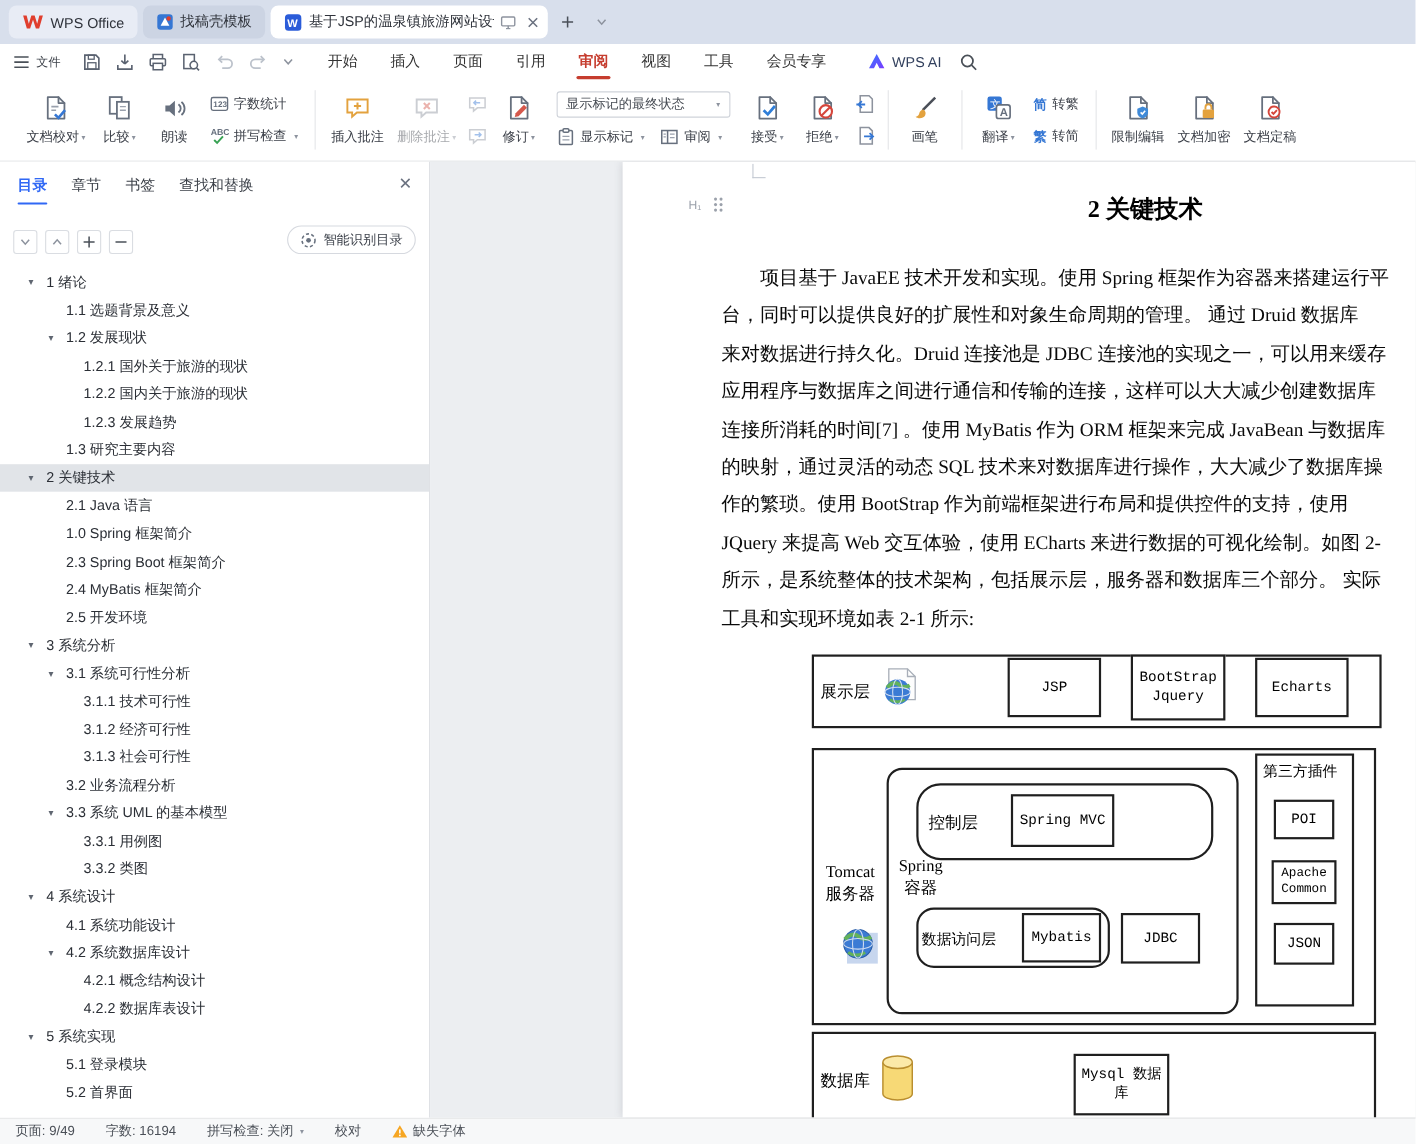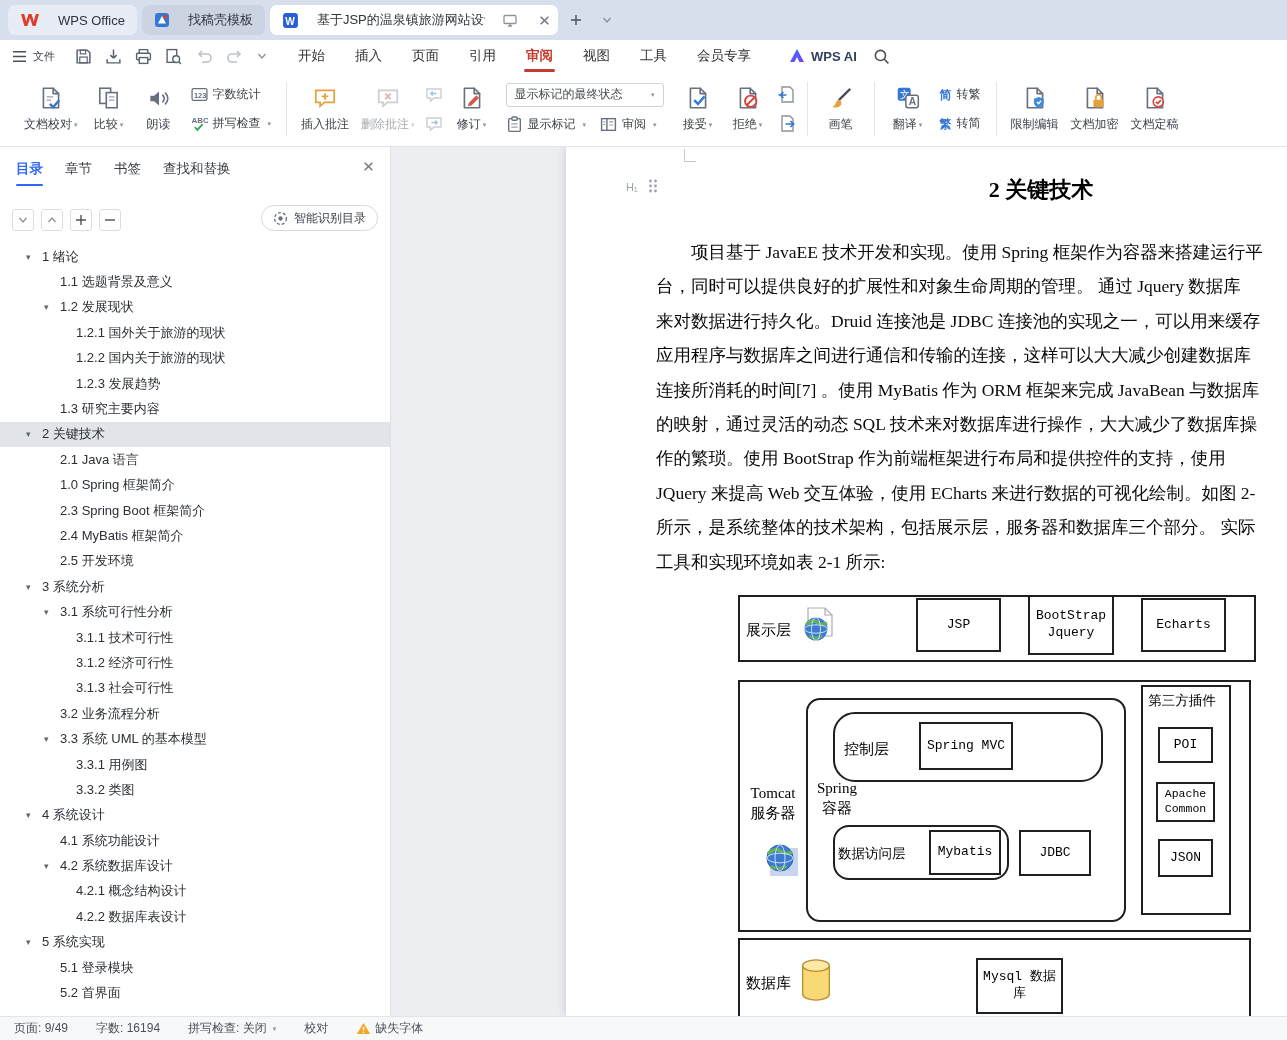--- a/index.html
+++ b/index.html
@@ -4,38 +4,38 @@
 <style>
 *{box-sizing:border-box;margin:0;padding:0}
 html,body{width:1287px;height:1040px;overflow:hidden}
 body{font-family:"Liberation Sans","DejaVu Sans",sans-serif;font-size:13px;color:#333;background:#fff}
 .ico{display:inline-flex;align-items:center;justify-content:center;line-height:0}
 .dd{font-size:7px;color:#8d939e;margin-left:2px}
 .disabled{opacity:.45}
 
 
 .titlebar{height:40px;background:#d8dfec;display:flex;align-items:center;padding-left:8px;gap:5px}
-.tab{height:30px;border-radius:7px;display:flex;align-items:center;gap:18px;padding:0 12px;font-size:13px;color:#2f333b;flex:0 0 auto}
+.tab{height:30px;border-radius:7px;display:flex;align-items:center;gap:6px;padding:0 12px;font-size:13px;color:#2f333b;flex:0 0 auto}
 .tab.home{background:#e8ecf5}
 .tab.template{background:#ccd4e3}
 .tab.active{background:#fff;padding-right:8px}
 .tab-title{max-width:168px;overflow:hidden;white-space:nowrap}
 .tab-close{margin-left:4px;display:inline-flex}
 .tb-btn{width:26px;height:26px;display:flex;align-items:center;justify-content:center;border-radius:5px}
 
 
 .menubar{height:32px;display:flex;align-items:center;background:#fff;padding:0 12px;position:relative}
 .file-btn{display:flex;align-items:center;gap:6px;font-size:11px;color:#3a3f47;margin-right:20px}
 .qbar{display:flex;align-items:center;gap:13px;margin-right:16px}
 .qbtn{display:inline-flex}
 .menu-items{display:flex;align-items:flex-start;height:32px}
 .menu-item{padding:0 15px;font-size:13.5px;height:32px;line-height:32px;color:#333;position:relative;cursor:default}
 .menu-item.active{color:#c63d2f;font-weight:700}
 .menu-item.active::after{content:"";position:absolute;left:13px;right:13px;bottom:0;height:3px;background:#c63d2f;border-radius:2px}
-.wpsai{display:flex;align-items:center;gap:5px;margin-left:22px;font-size:13px;font-weight:700;color:#33415e}
+.wpsai{display:flex;align-items:center;gap:5px;margin-left:22px;font-size:13px;font-weight:400;color:#33415e}
 .searchbtn{margin-left:16px;display:inline-flex}
 
 
 .ribbon{height:75px;border-bottom:1px solid #e2e3e6;display:flex;align-items:center;padding:0 4px 0 18px;background:#fff}
 .rbn-big{display:flex;flex-direction:column;align-items:center;justify-content:center;gap:5px;min-width:50px;padding:0 6px;height:64px;border-radius:4px}
 .rbn-lbl{font-size:12px;color:#3c4049;display:flex;align-items:center;white-space:nowrap}
 .rbn-stack{display:flex;flex-direction:column;gap:7px;justify-content:center;height:64px;padding:0 7px}
 .rbn-small{display:flex;align-items:center;gap:5px;font-size:12px;color:#3c4049;height:22px;white-space:nowrap}
 .rbn-navstack{display:flex;flex-direction:column;gap:9px;justify-content:center;height:64px;padding:0 2px}
 .nav-btn{width:22px;height:20px;display:flex;align-items:center;justify-content:center}
@@ -649,21 +649,21 @@
               <circle cx="3.5" cy="8" r="1.4"></circle>
               <circle cx="8.5" cy="8" r="1.4"></circle>
               <circle cx="3.5" cy="13" r="1.4"></circle>
               <circle cx="8.5" cy="13" r="1.4"></circle>
             </g>
           </svg></span>
       <span class="crop"></span>
       <div class="heading">2  关键技术</div>
       <div class="para" id="para">
           <div class="line indent">项目基于 JavaEE 技术开发和实现。使用 Spring 框架作为容器来搭建运行平</div>
-          <div class="line">台，同时可以提供良好的扩展性和对象生命周期的管理。 通过 Jquery 数据库</div>
+          <div class="line">台，同时可以提供良好的扩展性和对象生命周期的管理。 通过 Druid 数据库</div>
           <div class="line">来对数据进行持久化。Druid 连接池是 JDBC 连接池的实现之一，可以用来缓存</div>
           <div class="line">应用程序与数据库之间进行通信和传输的连接，这样可以大大减少创建数据库</div>
           <div class="line">连接所消耗的时间[7] 。使用 MyBatis 作为 ORM 框架来完成 JavaBean 与数据库</div>
           <div class="line">的映射，通过灵活的动态 SQL 技术来对数据库进行操作，大大减少了数据库操</div>
           <div class="line">作的繁琐。使用 BootStrap 作为前端框架进行布局和提供控件的支持，使用</div>
           <div class="line">JQuery 来提高 Web 交互体验，使用 ECharts 来进行数据的可视化绘制。如图 2-</div>
           <div class="line">所示，是系统整体的技术架构，包括展示层，服务器和数据库三个部分。 实际</div>
           <div class="line">工具和实现环境如表 2-1 所示:</div>
         </div>
 

